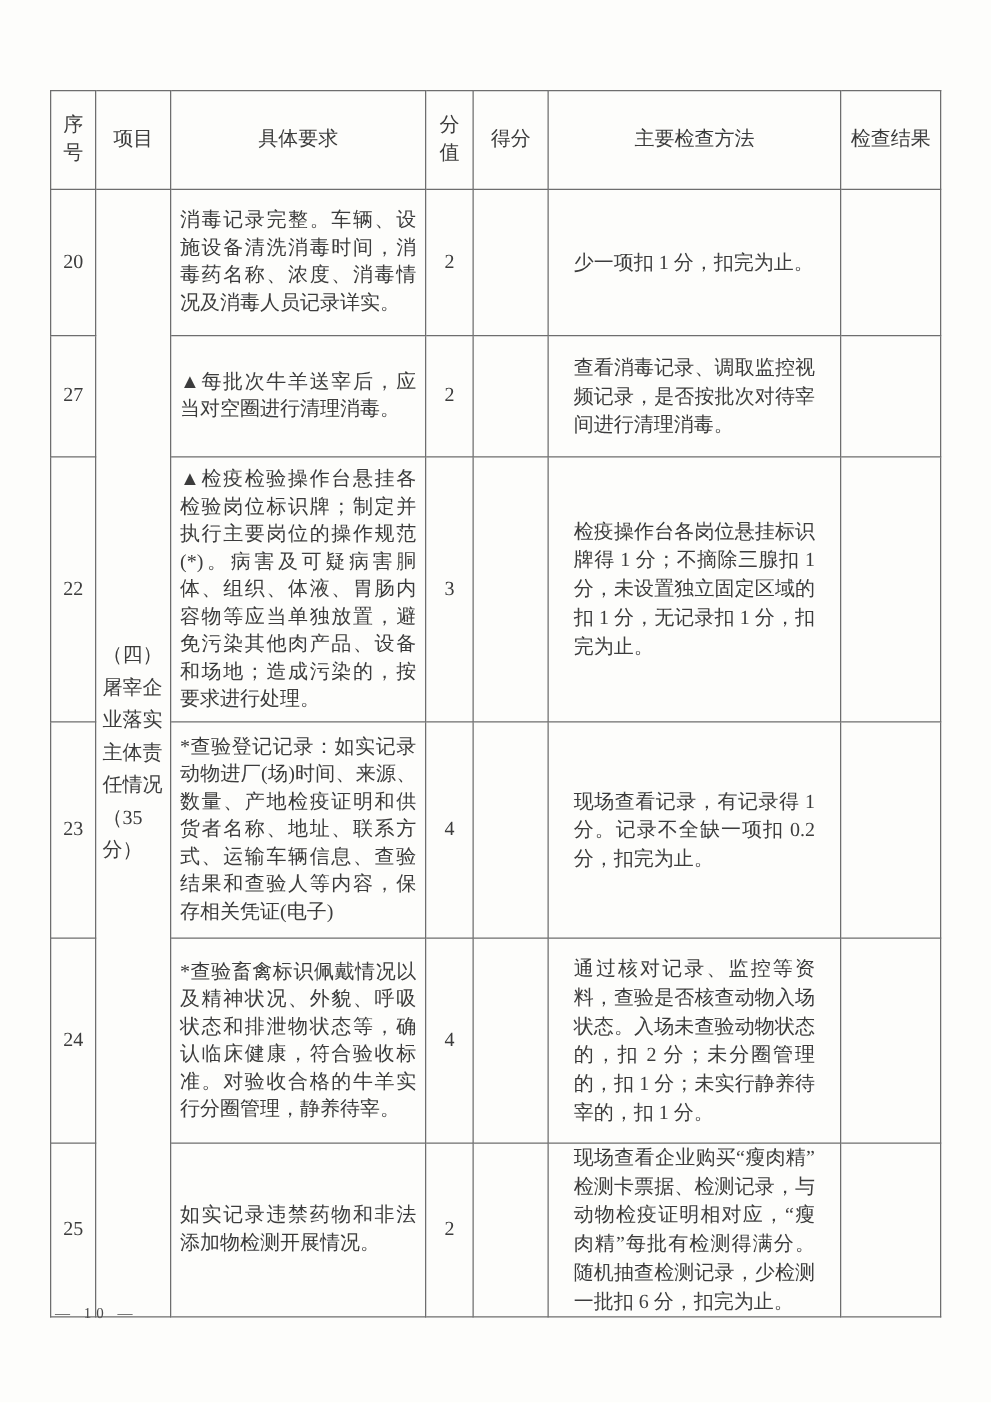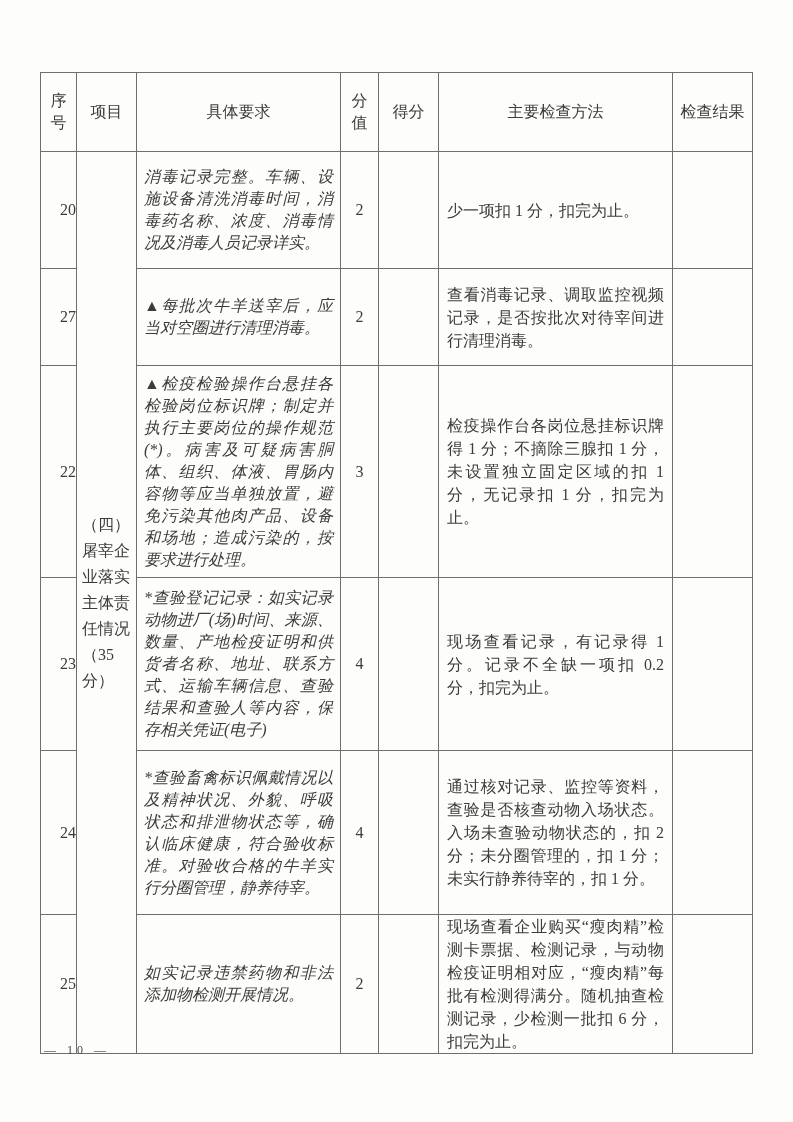--- a/index.html
+++ b/index.html
@@ -41,44 +41,43 @@
   }
   thead tr { height: 79px; }
   tbody tr:nth-child(1) { height: 117px; }
   tbody tr:nth-child(2) { height: 97px; }
   tbody tr:nth-child(3) { height: 212px; }
   tbody tr:nth-child(4) { height: 173px; }
   tbody tr:nth-child(5) { height: 164px; }
   tbody tr:nth-child(6) { height: 132px; }
 
   td.col-no {
-    text-align: right;
+    text-align: center;
     padding: 0 0;
   }
   td.col-category {
     text-align: left;
     padding: 0 5px;
     line-height: 26px;
   }
   td.col-requirement {
     text-align: justify;
     padding: 0 7px;
     line-height: 22px;
-    font-style: italic;
   }
   td.col-score_value {
     text-align: center;
     padding: 0 2px;
   }
   td.col-score {
     text-align: center;
   }
   td.col-method {
     text-align: justify;
-    padding: 0 8px;
+    padding: 0 20px;
     line-height: 23px;
   }
   td.col-result {
     text-align: center;
   }
   .footer-page-number {
     position: absolute;
     left: 44px;
     top: 1043px;
     font-size: 12px;

